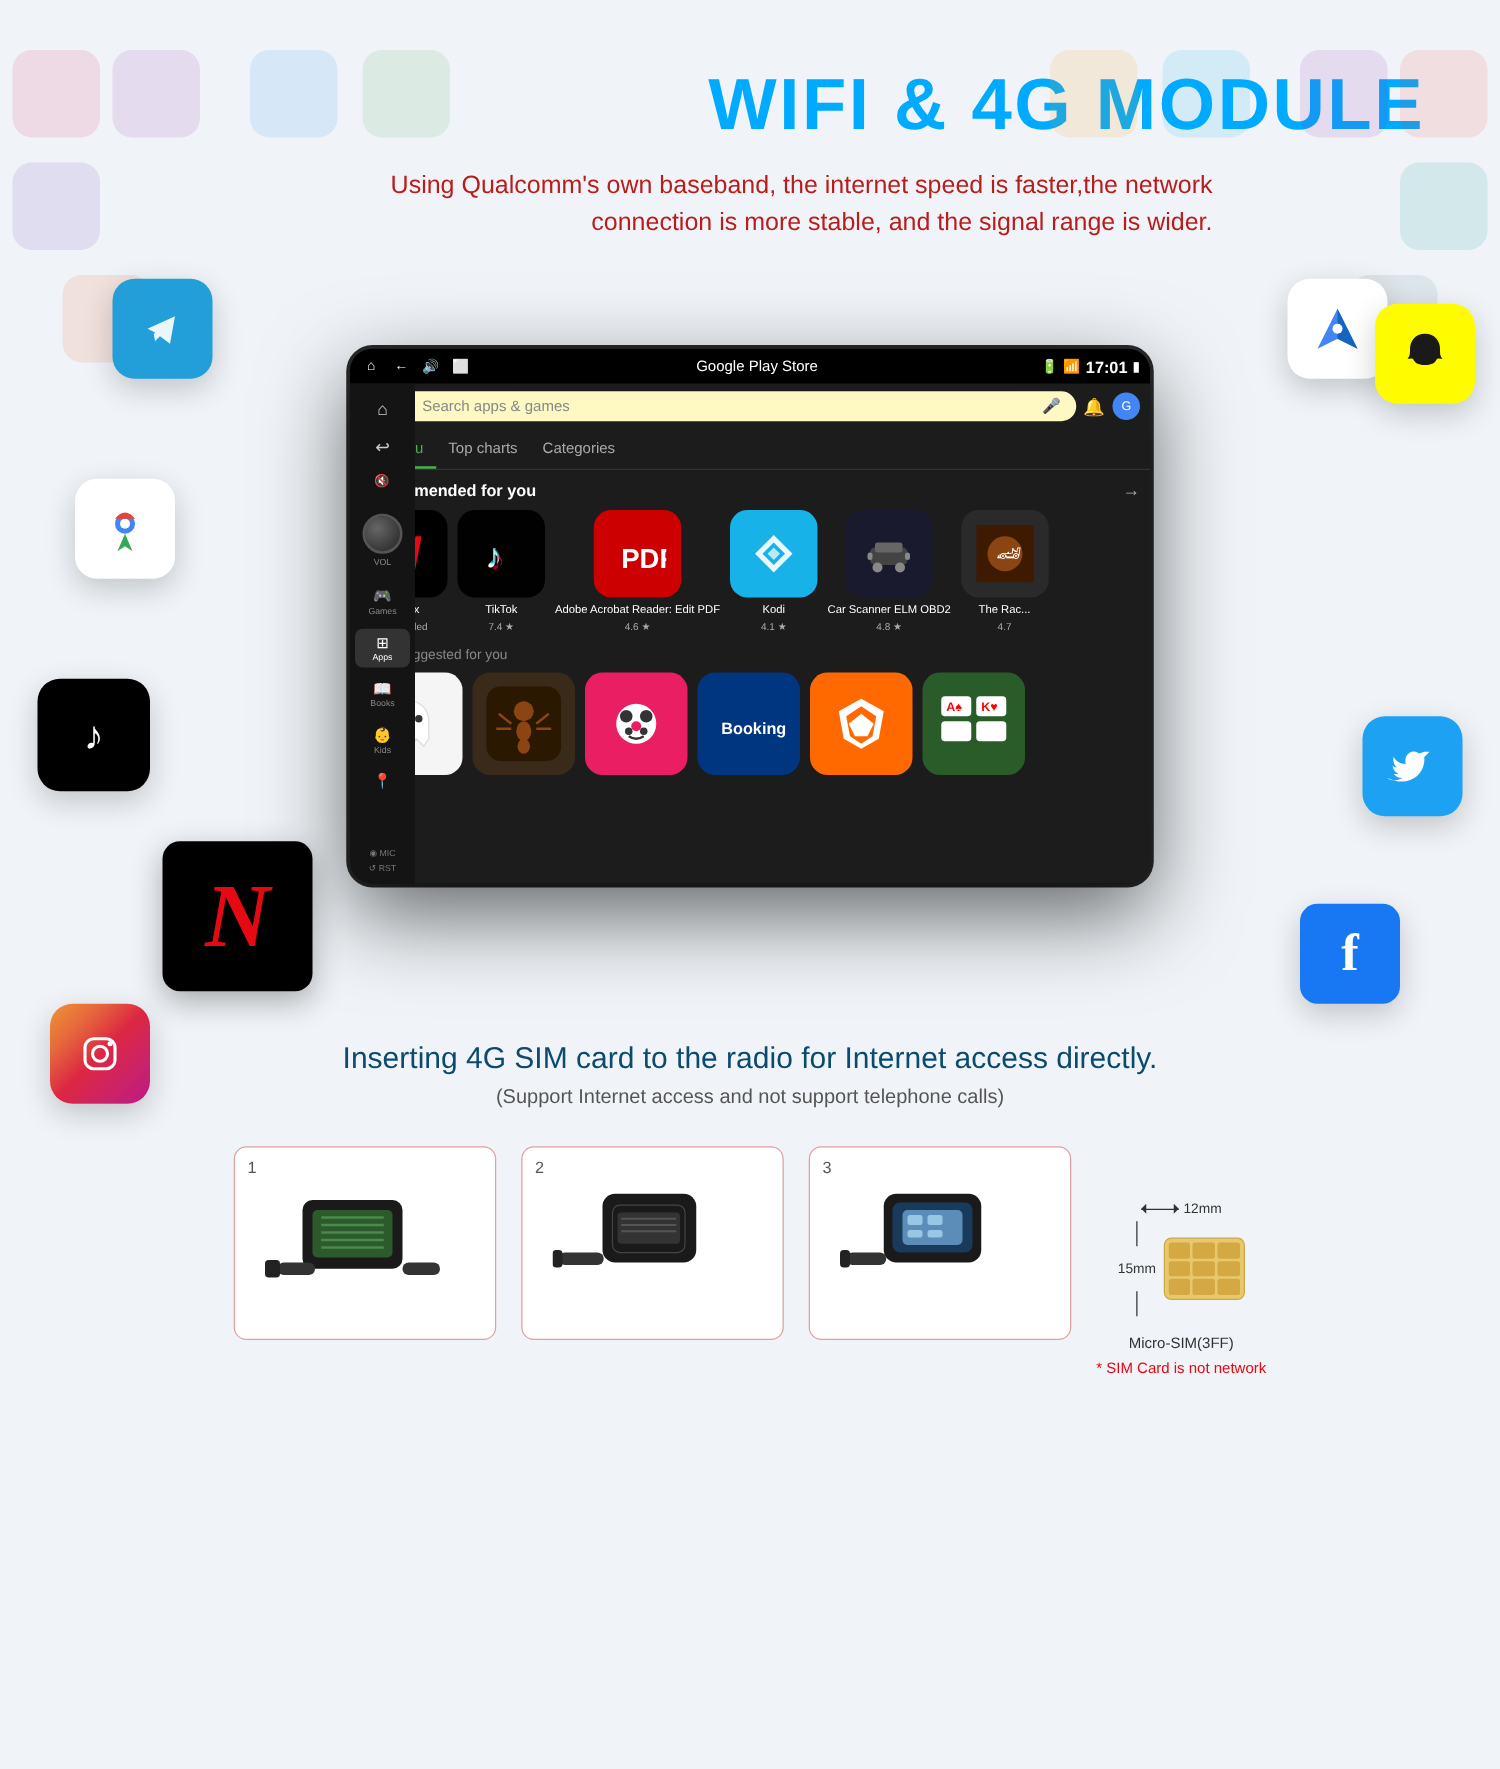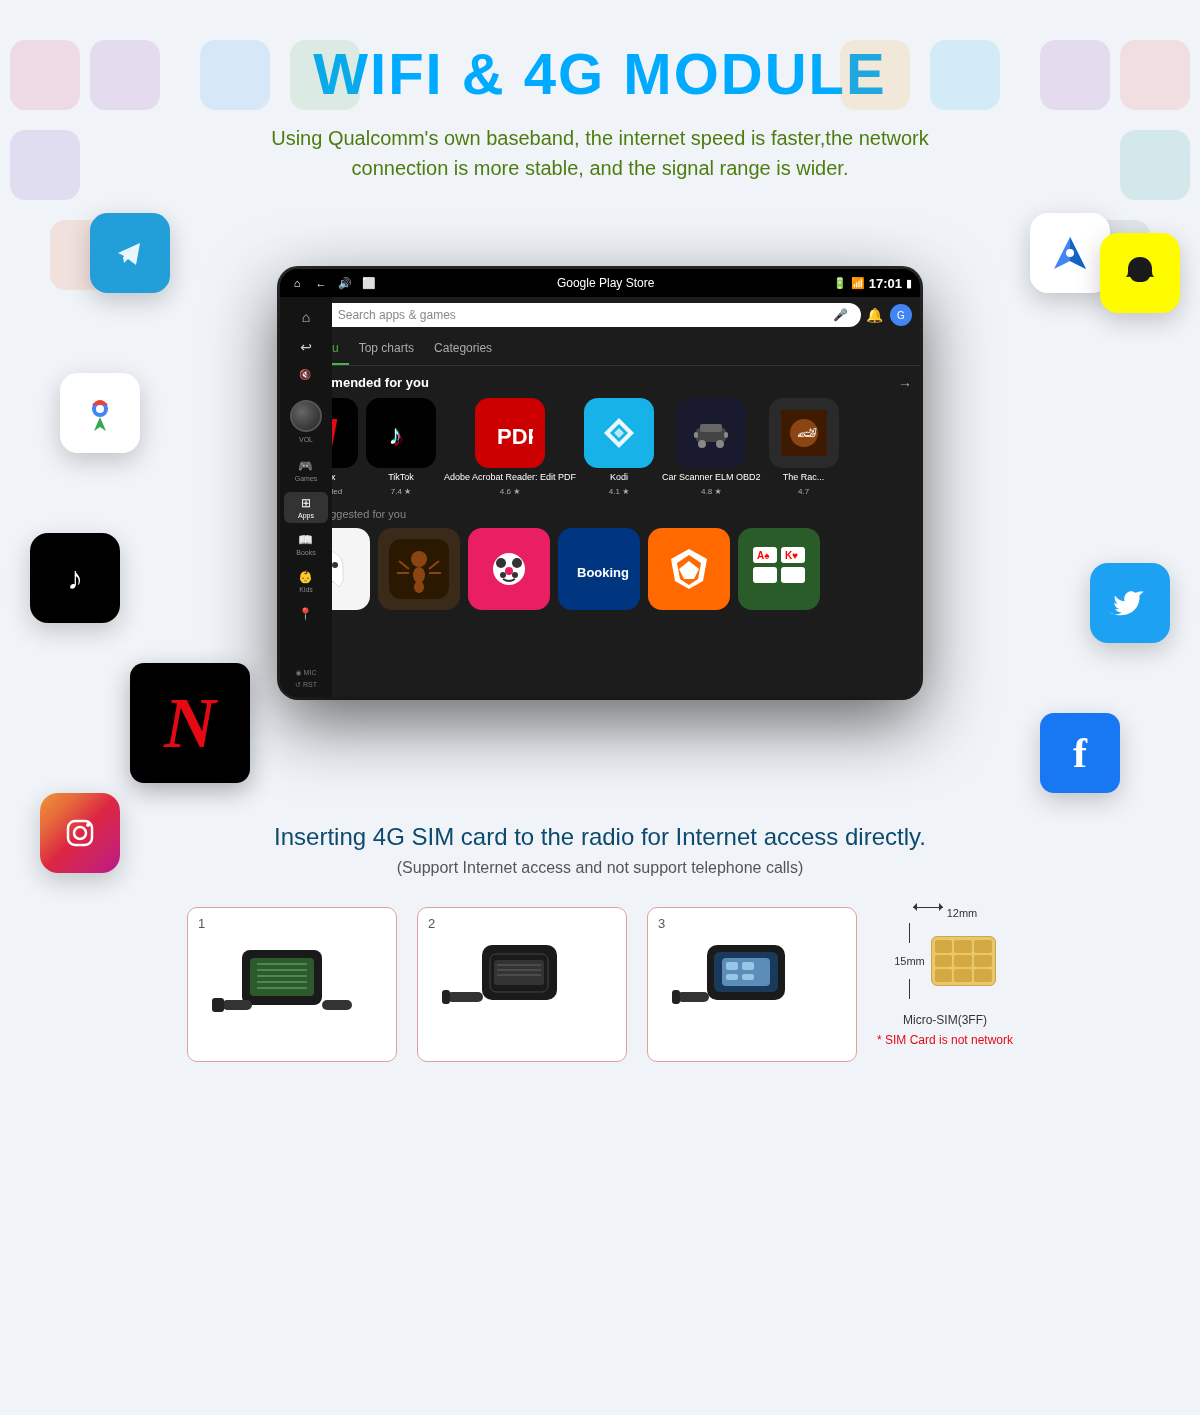--- a/index.html
+++ b/index.html
@@ -22,34 +22,34 @@
       z-index: 0;
     }
 
     .main-content {
       position: relative;
       z-index: 1;
     }
 
     
     .header-section {
-      text-align: center;
-      padding: 40px 60px 20px;
+      text-align: right;
+      padding: 50px 60px 20px;
     }
     .main-title {
       font-size: 58px;
       font-weight: 900;
       color: #00aaff;
       letter-spacing: 2px;
       text-transform: uppercase;
       margin-bottom: 16px;
     }
     .subtitle {
       font-size: 20px;
-      color: #4d7c0f;
+      color: #b91c1c;
       line-height: 1.5;
       max-width: 740px;
       margin: 0 auto;
     }
 
     
     .device-section {
       position: relative;
       display: flex;
       justify-content: center;
@@ -138,21 +138,21 @@
       gap: 6px;
       background: #1c1c1c;
     }
     .play-logo {
       color: #4CAF50;
       font-size: 14px;
       font-weight: bold;
     }
     .search-box {
       flex: 1;
-      background: #ffffff;
+      background: #fef9c3;
       border-radius: 20px;
       display: flex;
       align-items: center;
       padding: 5px 12px;
       gap: 6px;
     }
     .search-text {
       color: #888;
       font-size: 12px;
       flex: 1;
@@ -833,21 +833,21 @@
 
           <rect x="5" y="62" width="32" height="10" rx="5" fill="#333"></rect>
           <rect x="0" y="60" width="8" height="14" rx="3" fill="#222"></rect>
         </svg>
       </div>
 
       <div class="sim-card-diagram">
 
         <div style="text-align:center;margin-bottom:4px;">
 
-          <div style="display:flex;justify-content:center;gap:4px;margin-bottom:4px;">
+          <div style="display:flex;align-items:center;justify-content:center;gap:4px;margin-bottom:4px;margin-top:44px;">
             <div style="width:30px;height:1px;background:#333;position:relative;">
               <div style="position:absolute;left:-4px;top:-4px;border:4px solid transparent;border-right-color:#333;"></div>
               <div style="position:absolute;right:-4px;top:-4px;border:4px solid transparent;border-left-color:#333;"></div>
             </div>
             <span class="dimension-label">12mm</span>
           </div>
           <div style="display:flex;align-items:center;gap:6px;">
 
             <div style="display:flex;flex-direction:column;align-items:center;gap:12px;">
               <div style="width:1px;height:20px;background:#333;"></div>

